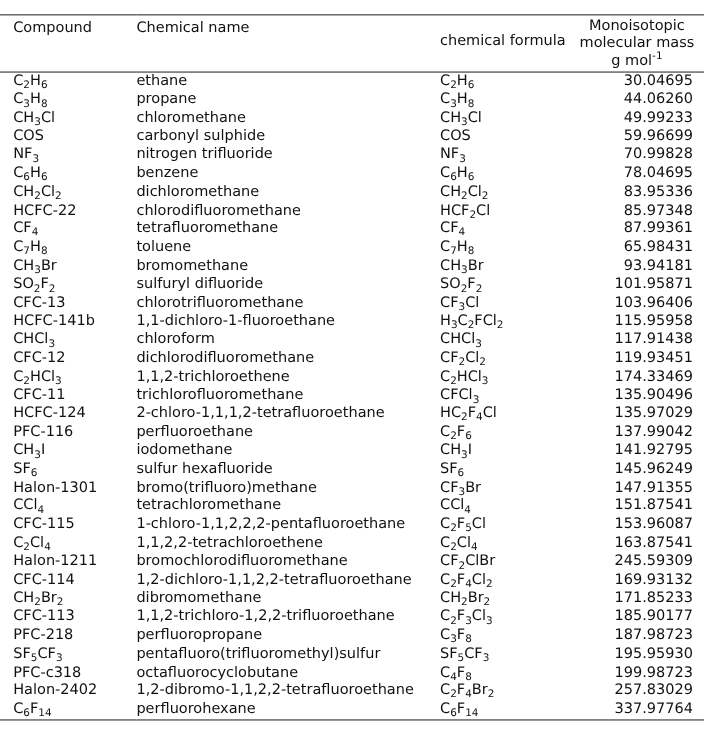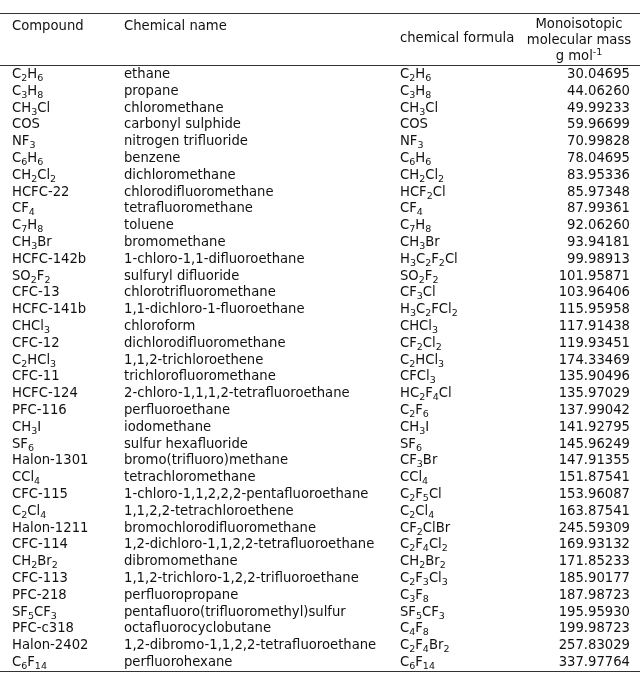--- a/index.html
+++ b/index.html
@@ -89,35 +89,29 @@
       <tr>
         <td class="c1"><span>CF</span><sub>4</sub></td>
         <td class="c2">tetrafluoromethane</td>
         <td class="c3"><span>CF</span><sub>4</sub></td>
         <td class="c4">87.99361</td>
       </tr>
       <tr>
         <td class="c1"><span>C</span><sub>7</sub><span>H</span><sub>8</sub></td>
         <td class="c2">toluene</td>
         <td class="c3"><span>C</span><sub>7</sub><span>H</span><sub>8</sub></td>
-        <td class="c4">92.06260</td>
+        <td class="c4">65.98431</td>
       </tr>
       <tr>
         <td class="c1"><span>CH</span><sub>3</sub><span>Br</span></td>
         <td class="c2">bromomethane</td>
         <td class="c3"><span>CH</span><sub>3</sub><span>Br</span></td>
         <td class="c4">93.94181</td>
       </tr>
       <tr>
-        <td class="c1"><span>HCFC-142b</span></td>
-        <td class="c2">1-chloro-1,1-difluoroethane</td>
-        <td class="c3"><span>H</span><sub>3</sub><span>C</span><sub>2</sub><span>F</span><sub>2</sub><span>Cl</span></td>
-        <td class="c4">99.98913</td>
-      </tr>
-      <tr>
         <td class="c1"><span>SO</span><sub>2</sub><span>F</span><sub>2</sub></td>
         <td class="c2">sulfuryl difluoride</td>
         <td class="c3"><span>SO</span><sub>2</sub><span>F</span><sub>2</sub></td>
         <td class="c4">101.95871</td>
       </tr>
       <tr>
         <td class="c1"><span>CFC-13</span></td>
         <td class="c2">chlorotrifluoromethane</td>
         <td class="c3"><span>CF</span><sub>3</sub><span>Cl</span></td>
         <td class="c4">103.96406</td>

